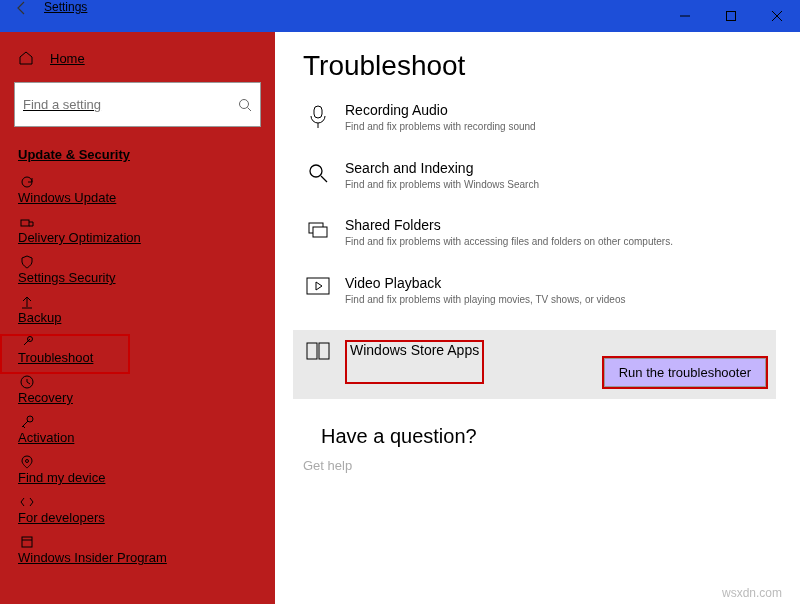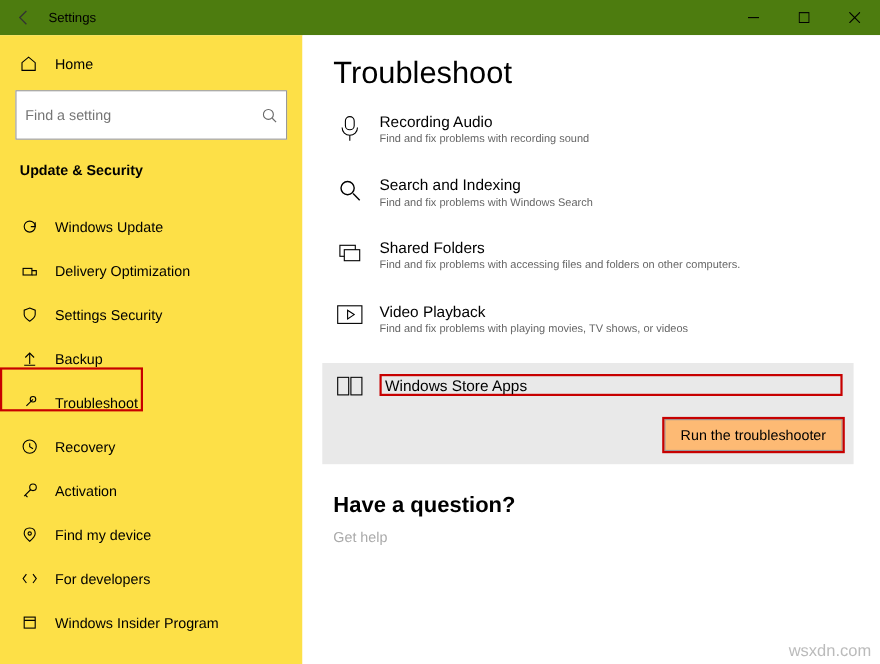--- a/index.html
+++ b/index.html
@@ -1,58 +1,58 @@
 <!DOCTYPE html>
 <html><head>
 <meta charset="utf-8">
 <style>
 * { margin: 0; padding: 0; box-sizing: border-box; font-family: "Segoe UI", Arial, sans-serif; }
 body { width: 800px; height: 604px; background: #fff; overflow: hidden; position: relative; }
 
-.titlebar { height: 32px; display: flex; align-items: center; padding-left: 14px; background: #4d7c0f; }
+.titlebar { height: 32px; display: flex; padding-left: 14px; background: #1d4ed8; text-decoration: underline; }
 .titlebar .back { width: 20px; font-size: 14px; color: #333; cursor: pointer; }
 .titlebar .title { font-size: 12px; margin-left: 10px; color: #000; }
 .titlebar .wincontrols { margin-left: auto; display: flex; }
 .titlebar .wincontrols div { width: 46px; height: 32px; display: flex; align-items: center; justify-content: center; font-size: 12px; cursor: pointer; }
 
 .main { display: flex; height: calc(604px - 32px); }
-.sidebar { width: 275px; background: #fde047; padding-top: 6px; }
+.sidebar { width: 275px; background: #b91c1c; padding-top: 6px; text-decoration: underline; }
 .content { flex: 1; background: #fff; padding: 18px 30px 0 22px; overflow: hidden; }
 
 .side-home { display: flex; align-items: center; height: 40px; padding-left: 18px; font-size: 13px; cursor: pointer; color: #000; }
 .side-home .icon { width: 18px; margin-right: 14px; display: flex; }
 
 .search { margin: 4px 14px 12px 14px; height: 45px; border: 1px solid #999; background: #fff; display: flex; align-items: center; padding: 0 8px; }
 .search input { border: none; outline: none; font-size: 13px; flex: 1; background: transparent; }
 .search .sicon { width: 14px; }
 
 .section-header { font-size: 13px; font-weight: 600; padding: 8px 18px 12px 18px; color: #000; }
 
-.side-item { display: flex; align-items: flex-end; height: 40px; padding-left: 18px; font-size: 13px; cursor: pointer; color: #000; position: relative; }
+.side-item { display: flex; align-items: flex-start; height: 40px; padding-left: 18px; font-size: 13px; cursor: pointer; color: #000; position: relative; flex-direction: column; }
 .side-item .icon { width: 18px; margin-right: 14px; display: flex; align-items: center; justify-content: center; }
 .side-item.highlighted { outline: 2px solid #c70000; outline-offset: -2px; }
 
 .page-title { font-size: 28px; font-weight: 300; margin-bottom: 18px; margin-left: 6px; }
 
 .trouble-list { margin-left: 6px; }
 .t-item { display: flex; align-items: flex-start; margin-bottom: 22px; padding: 2px 0; }
 .t-item .t-icon { width: 30px; display: flex; align-items: flex-start; justify-content: center; margin-right: 12px; margin-top: 2px; }
 .t-item .t-body { flex: 1; }
 .t-item .t-title { font-size: 14px; color: #000; }
 .t-item .t-desc { font-size: 10px; color: #666; margin-top: 2px; line-height: 1.35; }
 
 .t-item.selected { background: #e9e9e9; padding: 10px 10px 12px 10px; margin-left: -10px; margin-right: -6px; margin-bottom: 26px; }
 .t-item.selected .t-title.boxed { display: inline-block; border: 2px solid #c70000; padding: 0 3px; margin-bottom: 3px; }
-.run-btn { margin-top: 18px; margin-left: auto; display: block; padding: 6px 14px; background: #fdba74; border: 1px solid #999; outline: 2px solid #c70000; outline-offset: 0; font-size: 13px; cursor: pointer; }
-.t-item.selected .t-body { display: flex; flex-direction: column; }
-
-.question { font-size: 20px; font-weight: 700; margin-top: 8px; margin-left: 6px;}
+.run-btn { margin-top: 18px; margin-left: auto; display: block; padding: 6px 14px; background: #c4b5fd; border: 1px solid #999; outline: 2px solid #c70000; outline-offset: 0; font-size: 13px; cursor: pointer; }
+.t-item.selected .t-body { display: flex; flex-direction: row; }
+
+.question { font-size: 20px; font-weight: 400; margin-top: 8px; margin-left: 24px;}
 .gethelp { font-size: 13px; color: #aaa; margin-top: 10px; margin-left: 6px;}
 
-.watermark { position: absolute; bottom: 4px; right: 8px; font-size: 15px; color: #bbb; }
+.watermark { position: absolute; bottom: 4px; right: 18px; font-size: 12px; color: #bbb; }
 
 svg { display: block; }
 </style>
 </head>
 <body>
 
 <div class="titlebar">
   <div class="back">
     <svg width="16" height="16" viewBox="0 0 16 16">
         <path d="M10 2 L4 8 L10 14" stroke="#333" stroke-width="1.2" fill="none"></path>

